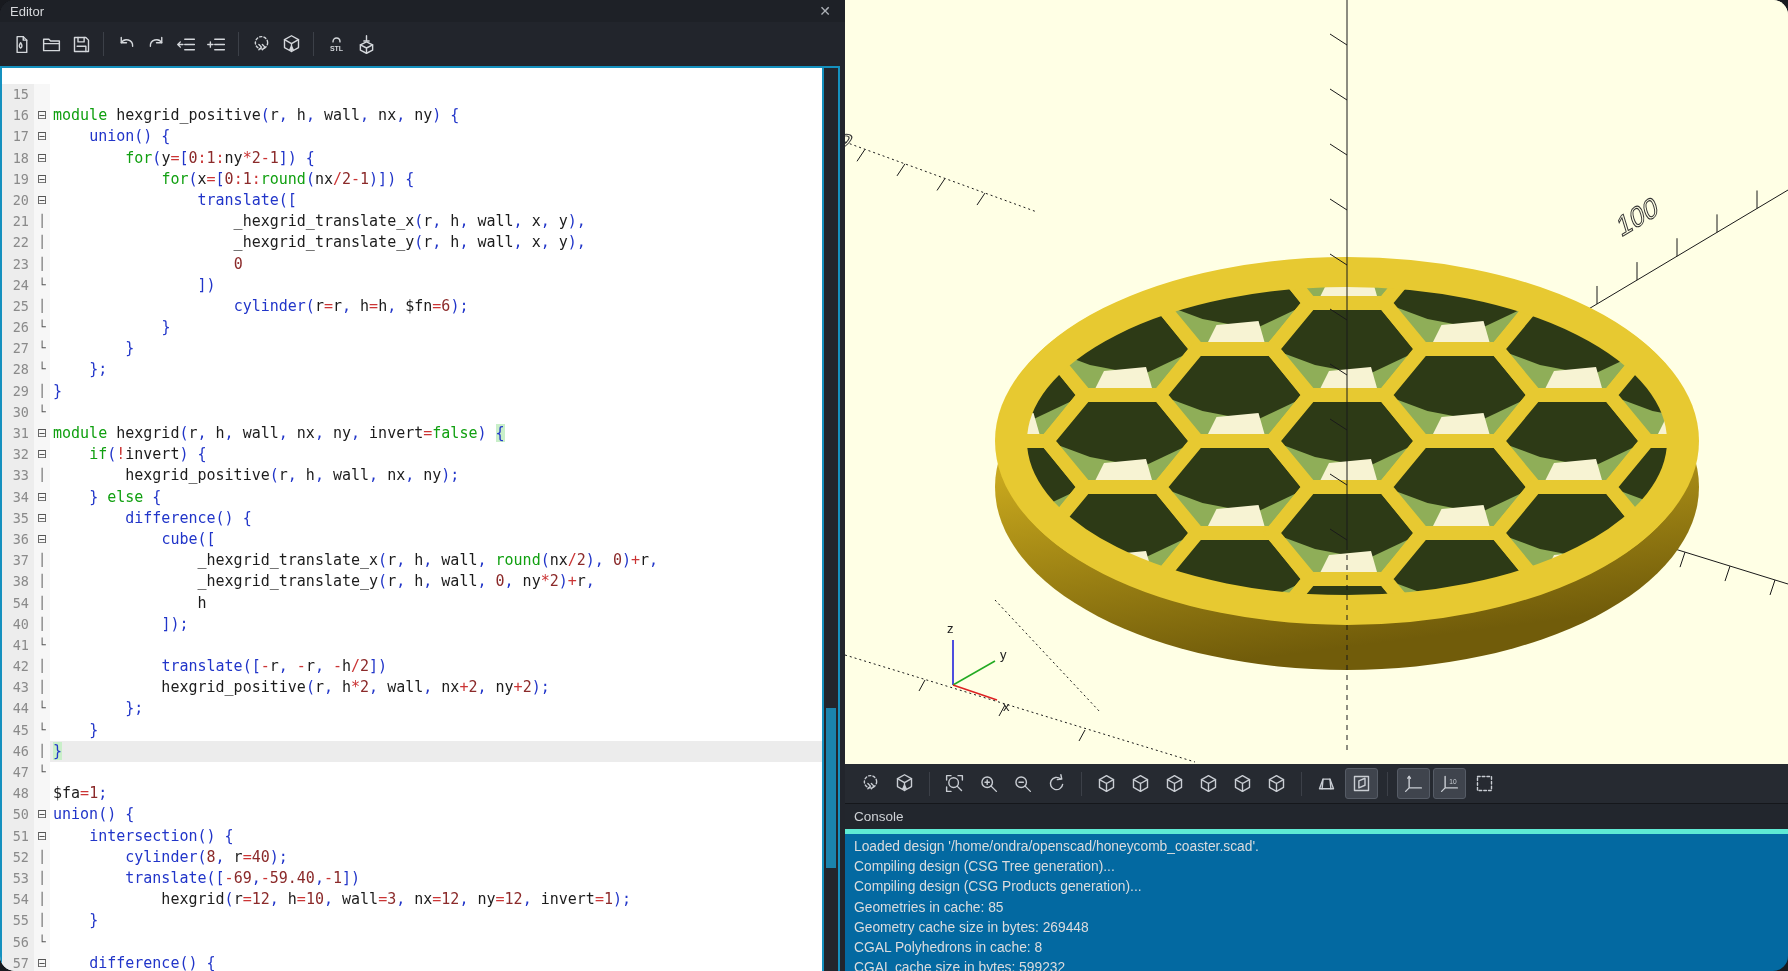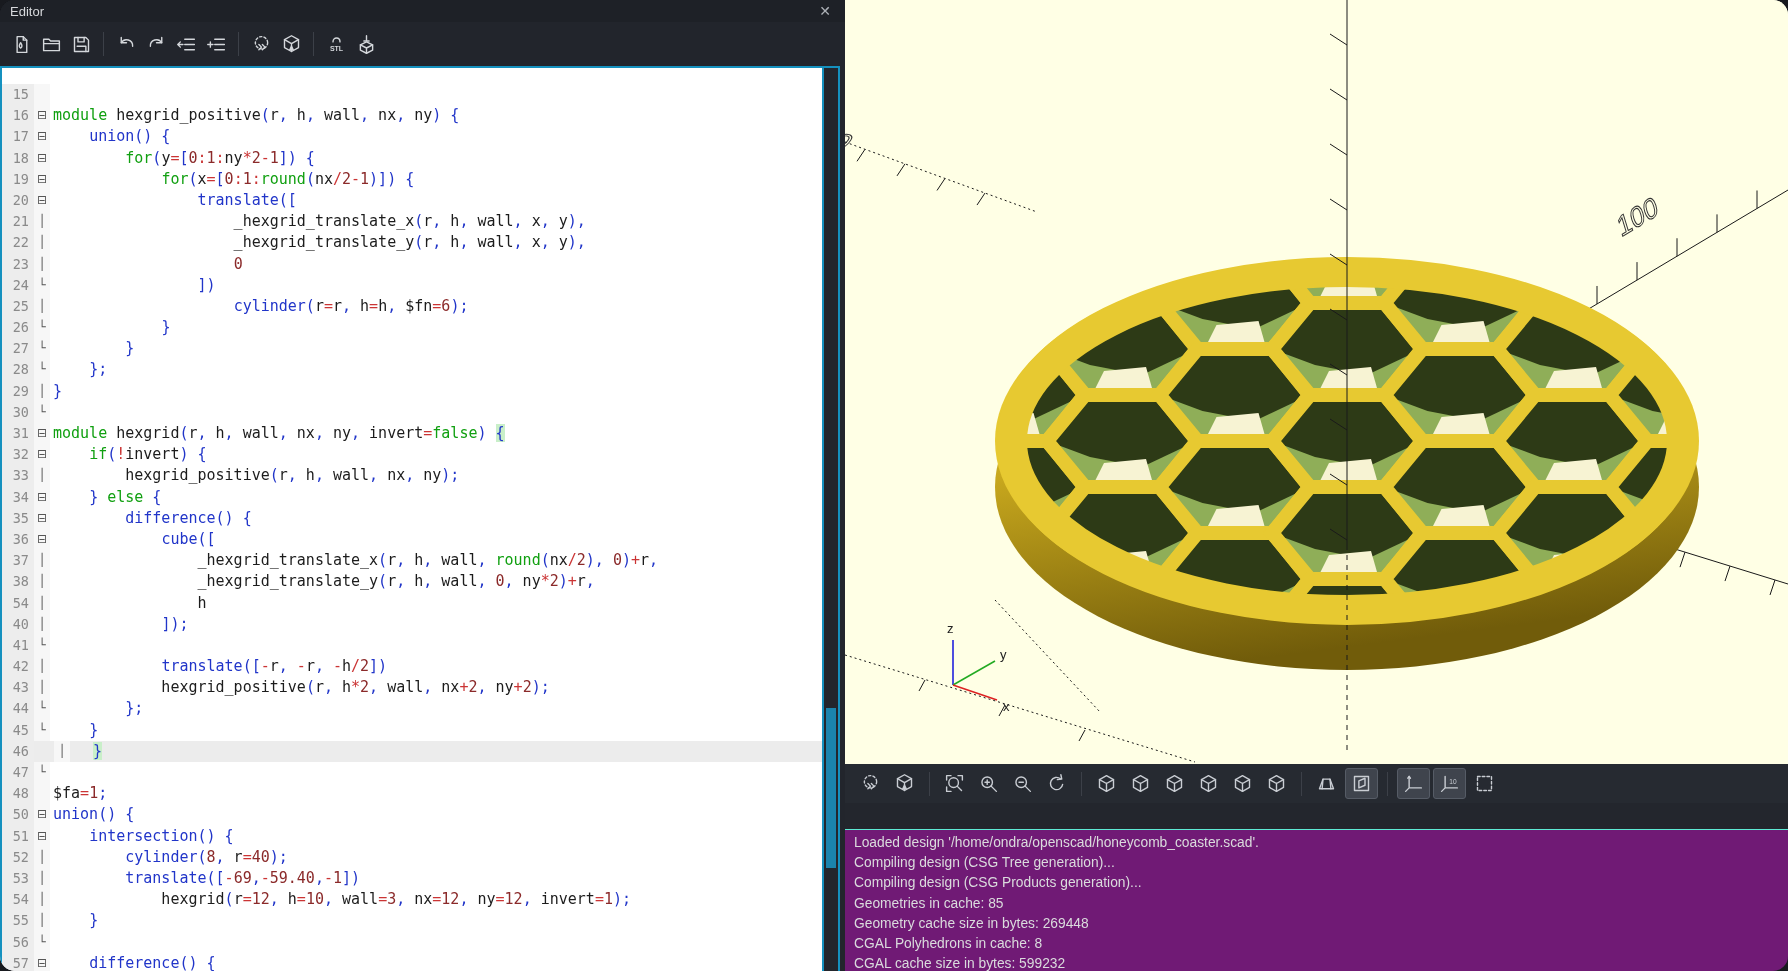--- a/index.html
+++ b/index.html
@@ -25,40 +25,40 @@
            border-left:2px solid #1591bf;border-right:2px solid #1591bf;}
   .vthumb{position:absolute;left:2px;right:2px;top:640px;height:160px;background:#1b84ad;}
   .code{position:absolute;left:0;top:0;right:14px;bottom:0;padding-top:16px;
         font-family:"DejaVu Sans Mono","Liberation Mono",monospace;font-size:15px;}
   .row{display:flex;height:21.2px;line-height:21.2px;white-space:pre;}
   .row .ln{flex:0 0 27px;background:#ededed;color:#8a8a8a;text-align:right;
            padding-right:5px;font-size:13.5px;}
   .row .fold{flex:0 0 16px;background:#f7f7f7;color:#555;font-size:12px;text-align:center;
              font-family:"DejaVu Sans",sans-serif;}
   .row .src{padding-left:3px;color:var(--c-n);}
-  .row.hl{background:#ececec;gap:20px;}
+  .row.hl{background:#ececec;}
   .row.hl .src{background:#ececec;flex:1;}
   .tk-k{color:var(--c-k);} .tk-b{color:var(--c-b);} .tk-o{color:var(--c-o);}
   .tk-m{color:var(--c-m);} .tk-n{color:var(--c-n);}
   .tk-g{color:var(--c-b);background:#c9efc9;}
 
   
   .viewport{position:absolute;left:845px;top:0;width:943px;height:764px;background:#ffffe5;}
   .vp-toolbar{position:absolute;left:845px;top:764px;right:0;height:39px;background:#262a31;
               display:flex;align-items:center;gap:3px;padding-left:10px;}
   .vp-toolbar .tbtn{width:31px;height:29px;color:#c9cdd3;}
   .vp-toolbar .tbtn.pressed{background:#3f444d;border:1px solid #565c66;}
   .vp-toolbar .tsep{margin:0 6px;}
 
   
   .console-header{position:absolute;left:845px;top:803px;right:0;height:26px;background:#22262d;
                   color:#cfd2d6;font-size:13.5px;line-height:26px;padding-left:9px;
                   border-top:1px solid #15171b;box-sizing:border-box;}
-  .console-body{position:absolute;left:845px;top:829px;right:0;bottom:0;background:#701a75;
-                border-top:1px solid #5eead4;box-sizing:border-box;padding-top:3px;}
+  .console-body{position:absolute;left:845px;top:829px;right:0;bottom:0;background:#0369a1;
+                border-top:5px solid #5eead4;box-sizing:border-box;padding-top:3px;}
   .console-line{height:20.2px;line-height:20.2px;font-size:13.8px;color:#dadbdd;
                 padding-left:9px;white-space:pre;}
 </style>
 </head>
 <body>
 
 <svg width="0" height="0" style="position:absolute">
   <defs>
     <symbol id="i-doc" viewBox="0 0 24 24">
         <path d="M7 3h7l4 4v14H7z"></path>
@@ -583,20 +583,21 @@
           <use href="#i-scale"></use>
         </svg>
       </div>
       <div class="tbtn">
         <svg>
           <use href="#i-edges"></use>
         </svg>
       </div>
     </div>
 
+  <div class="console-header">Console</div>
   <div class="console-body" id="consoleBody">
       <div class="console-line">Loaded design '/home/ondra/openscad/honeycomb_coaster.scad'.</div>
       <div class="console-line">Compiling design (CSG Tree generation)...</div>
       <div class="console-line">Compiling design (CSG Products generation)...</div>
       <div class="console-line">Geometries in cache: 85</div>
       <div class="console-line">Geometry cache size in bytes: 269448</div>
       <div class="console-line">CGAL Polyhedrons in cache: 8</div>
       <div class="console-line">CGAL cache size in bytes: 599232</div>
     </div>
 

